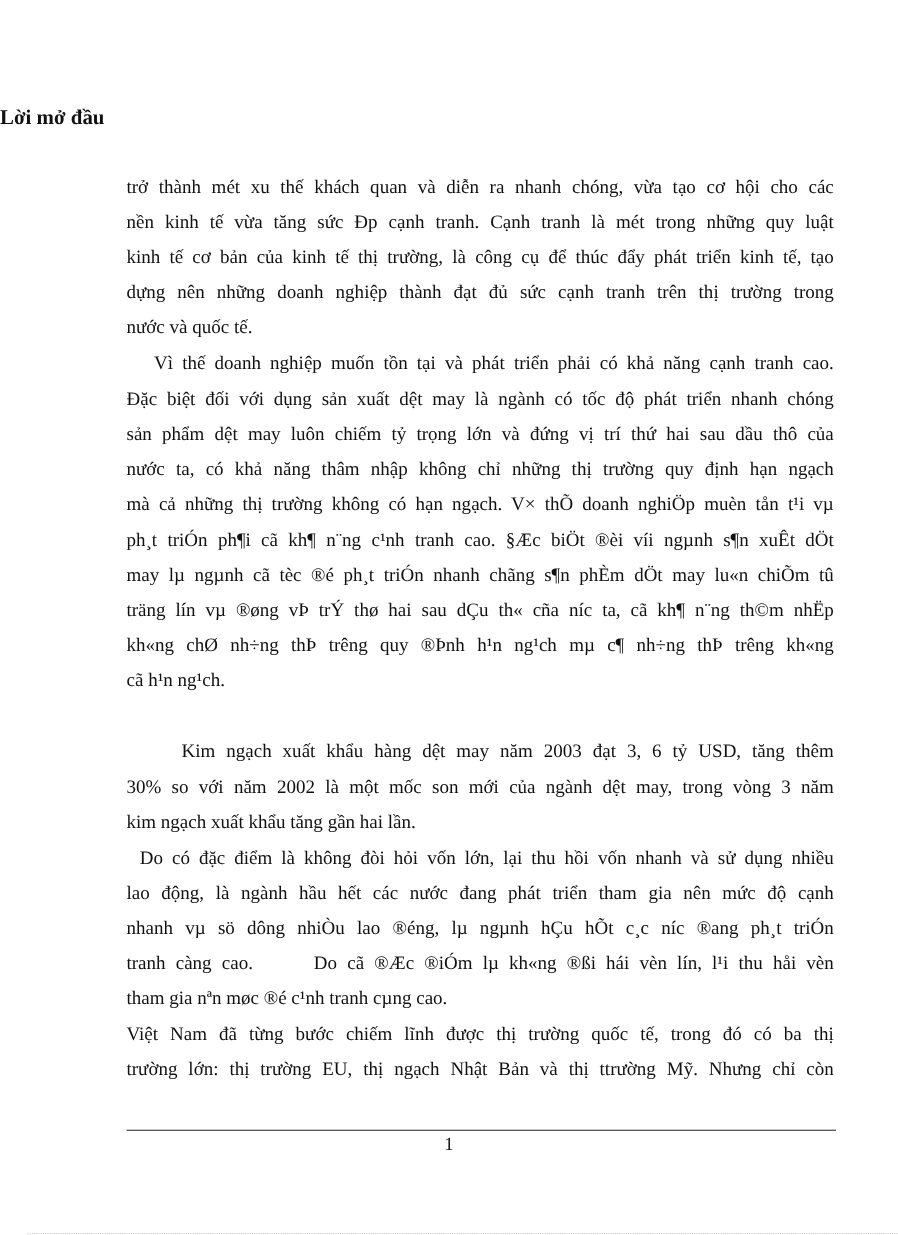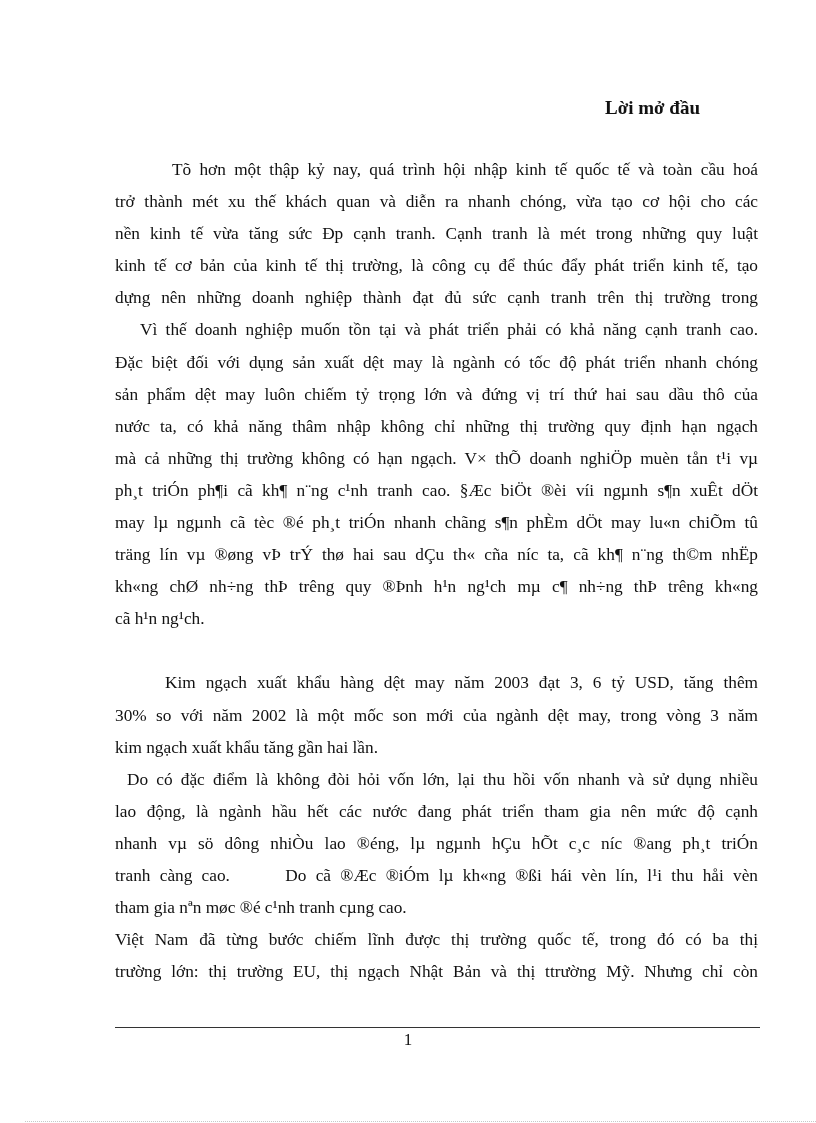--- a/index.html
+++ b/index.html
@@ -19,21 +19,21 @@
       position: absolute;
       left: 0; top: 0;
       width: 816px;
       height: 1123px;
     }
     .title {
       position: absolute;
       top: 96px;
       left: 0;
       width: 700px;
-      text-align: right;
+      text-align: left;
       font-weight: bold;
       font-size: 19px;
       line-height: 24px;
     }
     .body-text {
       position: absolute;
       top: 154px;
       left: 115px;
       width: 643px;
       font-size: 17.3px;
@@ -83,25 +83,25 @@
 </head>
 <body>
 
 <div class="page">
 
   <div class="title">Lời mở đầu</div>
 
   <div class="body-text">
 
     <div class="para">
-      <span class="line" style="padding-left:57px;width:586px;">Tõ hơn một thập kỷ nay, quá trình hội nhập kinh tế quốc tế và toàn cầu hoá</span>
       <span class="line">trở thành mét xu thế khách quan và diễn ra nhanh chóng, vừa tạo cơ hội cho các</span>
       <span class="line">nền kinh tế vừa tăng sức Ðp cạnh tranh. Cạnh tranh là mét trong những quy luật</span>
       <span class="line">kinh tế cơ bản của kinh tế thị trường, là công cụ để thúc đẩy phát triển kinh tế, tạo</span>
       <span class="line">dựng nên những doanh nghiệp thành đạt đủ sức cạnh tranh trên thị trường trong</span>
+      <span class="line last">nước và quốc tế.</span>
     </div>
 
     <div class="para">
       <span class="line" style="padding-left:25px;width:618px;">Vì thế doanh nghiệp muốn tồn tại và phát triển phải có khả năng cạnh tranh cao.</span>
       <span class="line">Đặc biệt đối với dụng sản xuất dệt may là ngành có tốc độ phát triển nhanh chóng</span>
       <span class="line">sản phẩm dệt may luôn chiếm tỷ trọng lớn và đứng vị trí thứ hai sau dầu thô của</span>
       <span class="line">nước ta, có khả năng thâm nhập không chỉ những thị trường quy định hạn ngạch</span>
       <span class="line">mà cả những thị trường không có hạn ngạch. V× thÕ doanh nghiÖp muèn tån t¹i vµ</span>
       <span class="line">ph¸t triÓn ph¶i cã kh¶ n¨ng c¹nh tranh cao. §Æc biÖt ®èi víi ngµnh s¶n xuÊt dÖt</span>
       <span class="line">may lµ ngµnh cã tèc ®é ph¸t triÓn nhanh chãng s¶n phÈm dÖt may lu«n chiÕm tû</span>

